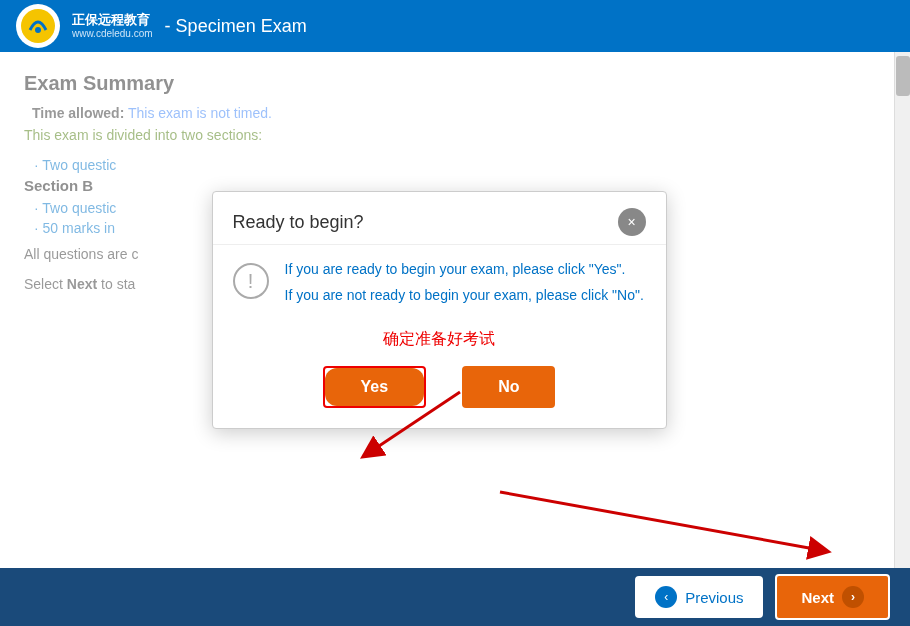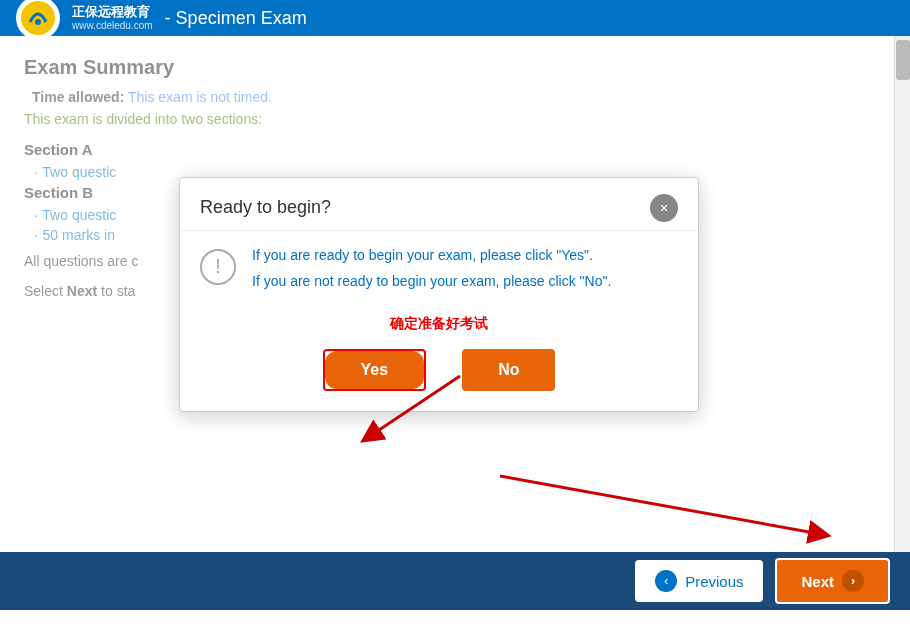--- a/index.html
+++ b/index.html
@@ -1,21 +1,21 @@
 <!DOCTYPE html>
 <html><head>
   <meta charset="utf-8">
   <style>
     * { box-sizing: border-box; margin: 0; padding: 0; }
     body { font-family: Arial, sans-serif; width: 910px; height: 626px; overflow: hidden; background: #fff; }
 
     
     .header {
       background: #0072c6;
-      height: 36px;
+      height: 52px;
       display: flex;
       align-items: center;
       padding: 4px 16px;
       gap: 12px;
     }
     .logo-circle {
       width: 44px;
       height: 44px;
       background: #fff;
       border-radius: 50%;
@@ -132,21 +132,21 @@
       background: rgba(255,255,255,0.5);
       display: flex;
       align-items: center;
       justify-content: center;
       z-index: 10;
     }
     .modal-box {
       background: #fff;
       border: 1px solid #ccc;
       border-radius: 4px;
-      width: 520px;
+      width: 455px;
       padding: 0;
       position: relative;
       box-shadow: 0 4px 20px rgba(0,0,0,0.2);
     }
     .modal-header {
       display: flex;
       align-items: center;
       justify-content: space-between;
       padding: 16px 20px 8px 20px;
       border-bottom: 1px solid #eee;
@@ -320,21 +320,20 @@
   <div class="content-area">
 
     <div>
       <div class="exam-summary-title">Exam Summary</div>
       <div class="time-allowed-row">
         <strong>Time allowed:</strong>
         <span>This exam is not timed.</span>
       </div>
       <div class="divided-text">This exam is divided into two sections:</div>
 
-      <div class="section-title">Section A</div>
       <div class="section-item">· <span>Two questic</span></div>
 
       <div class="section-title">Section B</div>
       <div class="section-item">· <span>Two questic</span></div>
       <div class="section-item">· <span>50 marks in</span></div>
 
       <div class="all-questions-text">All questions are c</div>
       <div class="select-next-text">
         Select <strong>Next</strong> to sta
       </div>
@@ -348,21 +347,21 @@
         </div>
         <div class="modal-body">
           <div class="modal-icon-warning">!</div>
           <div class="modal-text-block">
             <div class="modal-text-line">If you are ready to begin your exam, please click "Yes".</div>
             <div class="modal-text-line">If you are not ready to begin your exam, please click "No".</div>
           </div>
         </div>
 
         <div style="position:relative; padding: 0 20px 0 20px;">
-          <div style="color:#e00; font-size:14px; font-weight:bold; text-align:center; margin-bottom:4px;">确定准备好考试</div>
+          <div style="color:#e00; font-size:16px; font-weight:normal; text-align:center; margin-bottom:4px;">确定准备好考试</div>
         </div>
         <div class="modal-footer">
           <div class="btn-yes-wrapper">
             <button class="btn-yes">Yes</button>
           </div>
           <button class="btn-no">No</button>
         </div>
       </div>
     </div>
 

